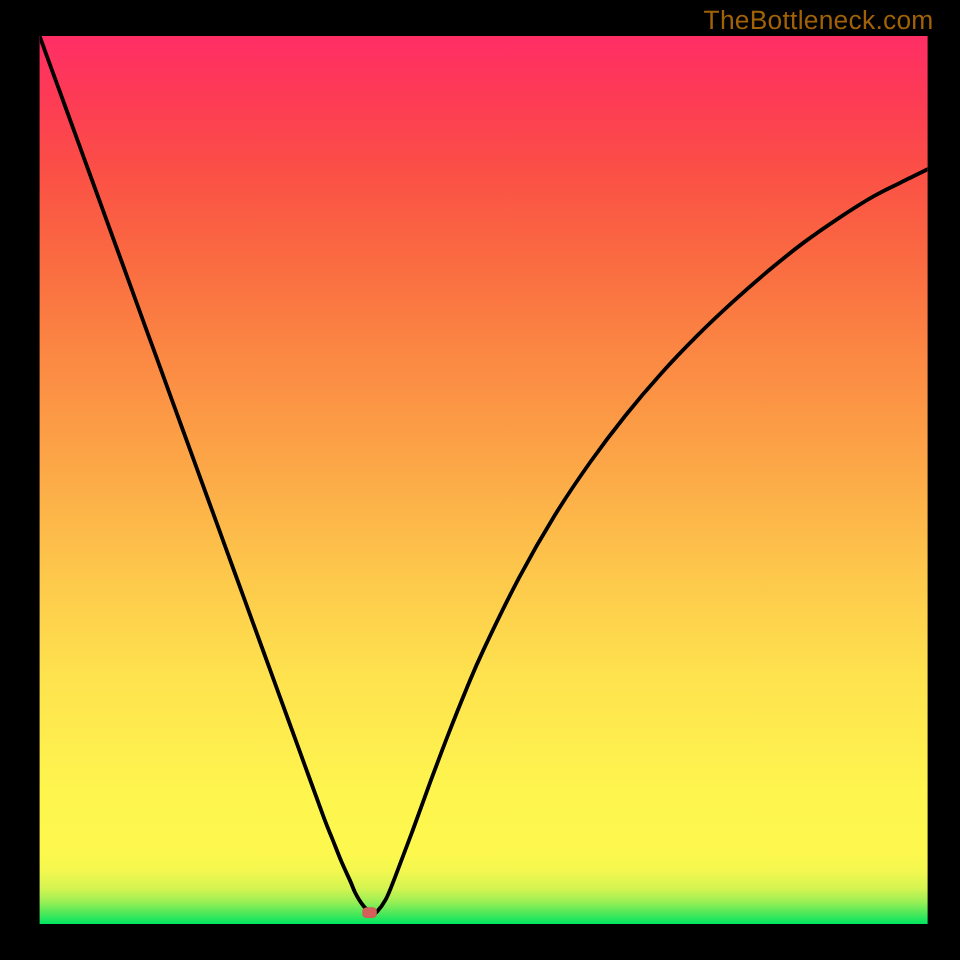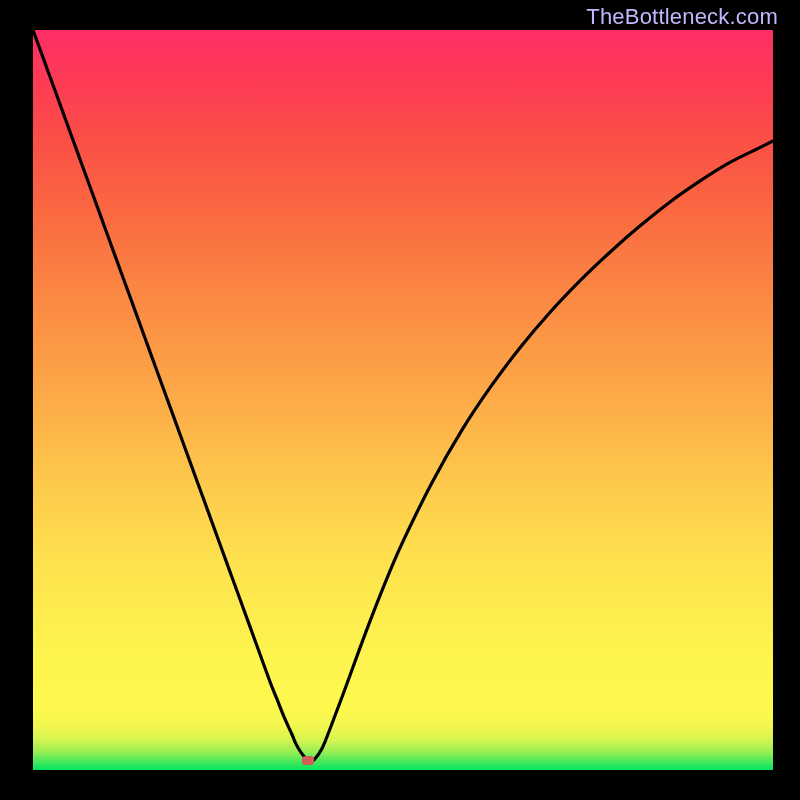--- a/index.html
+++ b/index.html
@@ -46,21 +46,21 @@
     position: absolute;
     left: 0;
     top: 0;
     width: 740px;
     height: 740px;
   }
   .watermark {
     position: absolute;
     top: 4px;
     right: 22px;
-    color: #c4b5fd;
+    color: #a16207;
     font-size: 22px;
     font-weight: 400;
     letter-spacing: 0.2px;
     font-family: Arial, Helvetica, sans-serif;
   }
   .marker {
     position: absolute;
     width: 12px;
     height: 9px;
     border-radius: 4px / 3px;

